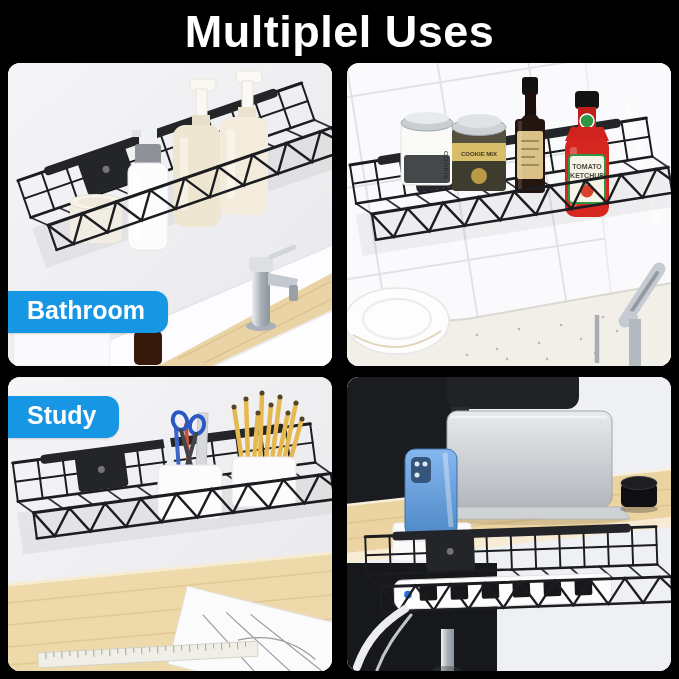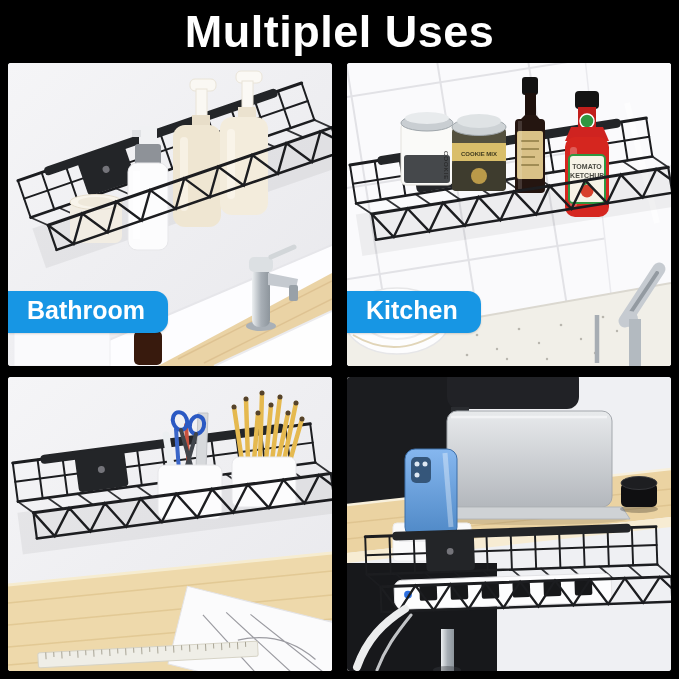--- a/index.html
+++ b/index.html
@@ -4,21 +4,21 @@
 <style>
   html,body{margin:0;padding:0;background:#000;}
   body{width:679px;height:679px;position:relative;overflow:hidden;
        font-family:"Liberation Sans",sans-serif;}
   .title-bar{position:absolute;top:0;left:0;width:679px;height:63px;
        display:flex;align-items:center;justify-content:center;
        color:#fff;font-size:45px;font-weight:bold;letter-spacing:.5px;}
   .grid{position:absolute;top:63px;left:8px;width:663px;height:608px;
        display:grid;grid-template-columns:324px 324px;
        grid-template-rows:303px 294px;column-gap:15px;row-gap:11px;}
-  .card{position:relative;border-radius:3px;overflow:hidden;background:#f3f3f5;text-decoration:underline;}
+  .card{position:relative;border-radius:12px;overflow:hidden;background:#f3f3f5;text-decoration:underline;}
   .scene{position:absolute;inset:0;width:100%;height:100%;display:block;}
   .badge{position:absolute;left:0;z-index:5;background:#1796E4;color:#fff;
        font-weight:bold;font-size:25px;line-height:1;
        padding:7px 23px 10px 19px;border-radius:0 13px 13px 0;
        box-shadow:0 1px 2px rgba(0,0,0,.15);}
   .badge.bottom{bottom:33px;}
   .badge.top{top:19px;}
   svg text{font-family:"Liberation Sans",sans-serif;}
 </style>
 </head>
@@ -208,21 +208,20 @@
         <path d="M6 272Q50 298 94 268" stroke="#D9CBA6" stroke-width="2" fill="none" opacity="0.8"></path>
       </g>
       <g>
         <line x1="312" y1="206" x2="278" y2="258" stroke="#C6CBD1" stroke-width="13" stroke-linecap="round"></line>
         <line x1="310" y1="210" x2="282" y2="252" stroke="#878F96" stroke-width="4" stroke-linecap="round" opacity="0.8"></line>
         <circle cx="283" cy="256" r="8" fill="#C6CBD1"></circle>
         <line x1="288" y1="256" x2="288" y2="303" stroke="#B3BAC0" stroke-width="12"></line>
         <line x1="250" y1="252" x2="250" y2="300" stroke="#A7ADB3" stroke-width="4.5"></line>
       </g>
     </svg>
-    <div class="badge bottom">Kitchen</div>
   </div>
 
   <div class="card">
     <svg class="scene" viewBox="0 0 324 294" preserveAspectRatio="none">
       <rect x="0" y="0" width="324" height="294" fill="url(#wallG)"></rect>
       <g>
         <polygon points="0,208 324,176 324,294 0,294" fill="#EED9AB"></polygon>
         <path d="M0 208L324 176" stroke="#F6ECD0" stroke-width="3" fill="none"></path>
         <path d="M0 226L324 194M0 248L324 218M0 270L324 242M0 288L324 262" stroke="#DFC48F" stroke-width="1.5" opacity="0.8" fill="none"></path>
       </g>
@@ -278,20 +277,21 @@
           <circle cx="280" cy="36" r="2.5"></circle>
             <circle cx="288" cy="26" r="2.5"></circle>
             <circle cx="294" cy="42" r="2.5"></circle>
         </g>
       </g>
       <rect x="224" y="80" width="64" height="50" rx="7" fill="#FCFCFD" stroke="#E6E6E9"></rect>
       <g transform="translate(4,80) rotate(-7.5)">
         <use href="#rack-front"></use>
       </g>
     </svg>
+    <div class="badge top">Study</div>
   </div>
 
   <div class="card">
     <svg class="scene" viewBox="0 0 324 294" preserveAspectRatio="none">
       <rect x="0" y="0" width="324" height="294" fill="#EFF0F3"></rect>
       <g>
         <rect x="-18" y="-12" width="126" height="166" rx="22" fill="#1B1C1F"></rect>
         <rect x="100" y="-10" width="132" height="42" rx="12" fill="#212226"></rect>
         <rect x="104" y="30" width="18" height="110" fill="#2A2C30"></rect>
       </g>

